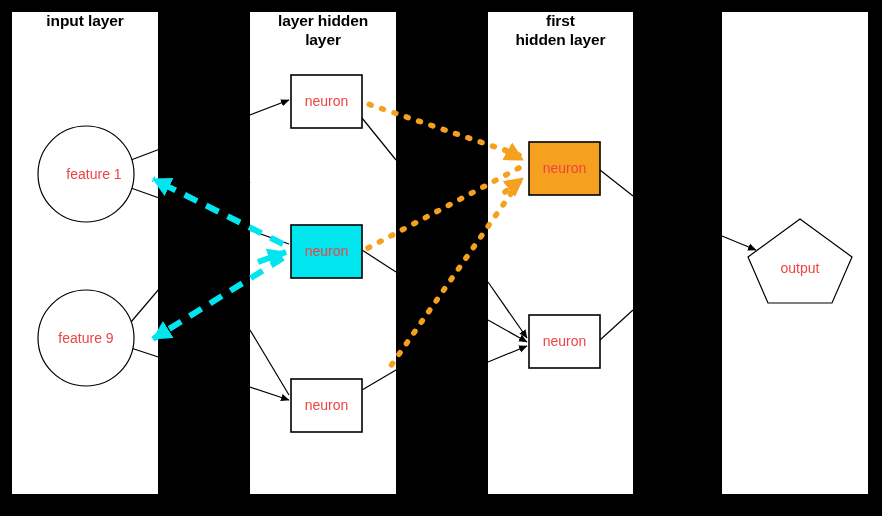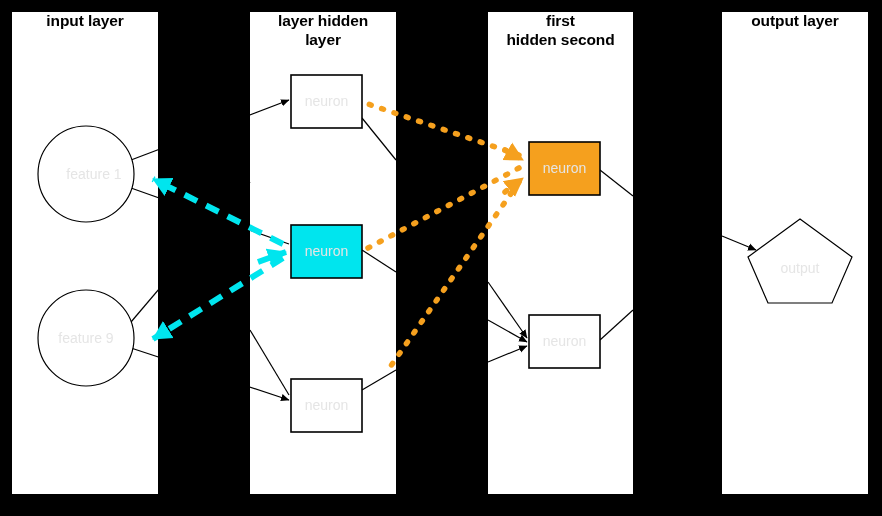--- a/index.html
+++ b/index.html
@@ -30,21 +30,21 @@
     font-weight: bold;
     font-size: 15.5px;
     line-height: 19px;
     color: #000000;
     letter-spacing: -0.1px;
   }
   .node-label {
     position: absolute;
     text-align: center;
     font-size: 14px;
-    color: #e5e5e5;
+    color: #ef4444;
     white-space: nowrap;
     line-height: 1;
     pointer-events: none;
   }
   svg.overlay {
     position: absolute;
     left: 0;
     top: 0;
     width: 882px;
     height: 516px;
@@ -98,26 +98,23 @@
     <span>input layer</span>
   </div>
 
   <div class="panel-title" style="left:250px; width:146px;">
     <span>layer hidden</span><br>
     <span>layer</span>
   </div>
 
   <div class="panel-title" style="left:488px; width:145px;">
     <span>first</span><br>
-    <span>hidden second</span>
+    <span>hidden layer</span>
   </div>
 
-  <div class="panel-title" style="left:722px; width:146px;">
-    <span>output layer</span>
-  </div>
 
   <svg class="overlay" viewBox="0 0 882 516" xmlns="http://www.w3.org/2000/svg">
     <defs>
       <marker id="arrowBlack" markerWidth="9" markerHeight="9" refX="8" refY="4.5" orient="auto" markerUnits="userSpaceOnUse">
         <path d="M0,0.8 L8.5,4.5 L0,8.2 z" fill="#000000"></path>
       </marker>
       <marker id="arrowCyan" markerWidth="22" markerHeight="22" refX="18" refY="11" orient="auto" markerUnits="userSpaceOnUse">
         <path d="M0,1 L19,11 L0,21 z" fill="#00e5ee"></path>
       </marker>
       <marker id="arrowOrange" markerWidth="22" markerHeight="22" refX="18" refY="11" orient="auto" markerUnits="userSpaceOnUse">

